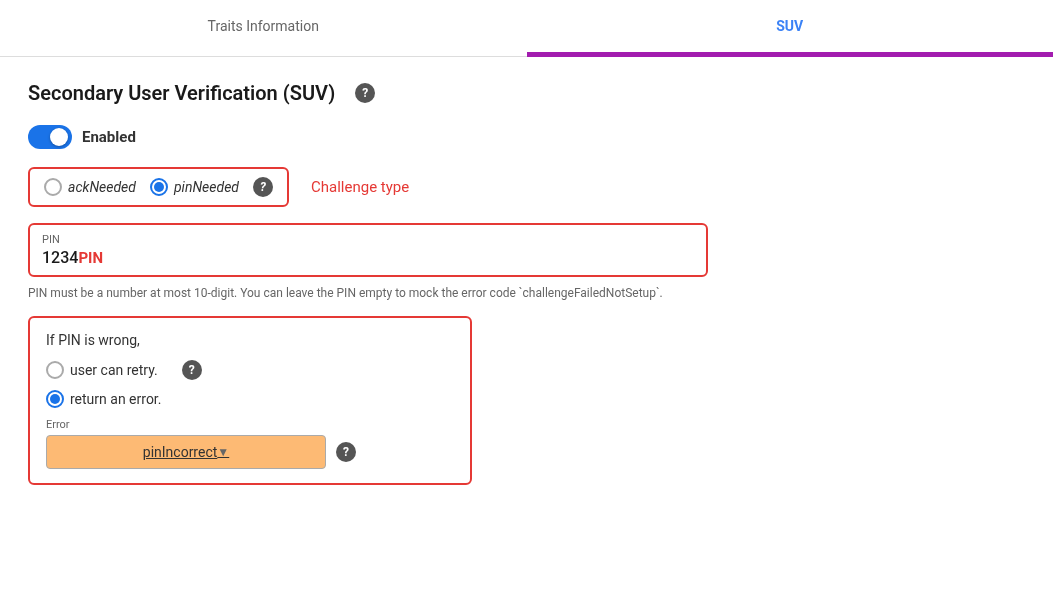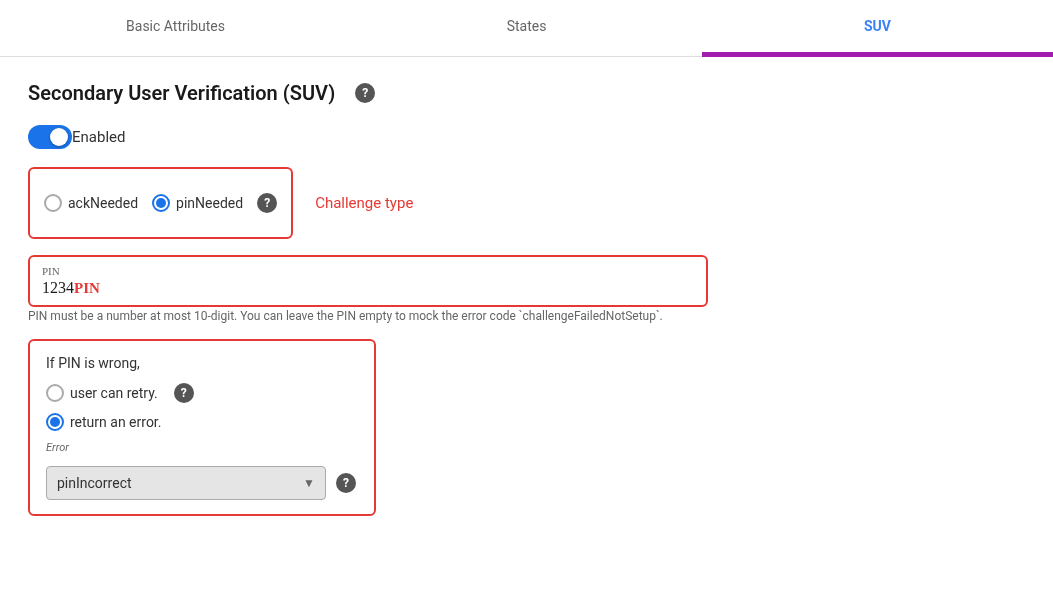--- a/index.html
+++ b/index.html
@@ -62,21 +62,23 @@
       align-items: center;
       justify-content: center;
       cursor: pointer;
       flex-shrink: 0;
     }
 
     
     .toggle-row {
       display: flex;
       align-items: center;
+      gap: 10px;
       margin-bottom: 18px;
+      font-weight: bold;
     }
     .toggle-switch {
       position: relative;
       width: 44px;
       height: 24px;
       cursor: pointer;
     }
     .toggle-track {
       position: absolute;
       top: 0; left: 0; right: 0; bottom: 0;
@@ -101,24 +103,25 @@
     
     .challenge-type-row {
       display: flex;
       align-items: center;
       gap: 12px;
       margin-bottom: 16px;
     }
     .challenge-type-box {
       border: 2px solid #e53935;
       border-radius: 6px;
-      padding: 24px 14px;
+      padding: 8px 14px;
       display: flex;
       align-items: center;
       gap: 14px;
+      font-style: italic;
     }
     .challenge-type-label {
       font-size: 15px;
       font-weight: 400;
       color: #e53935;
       margin-left: 10px;
     }
 
     .radio-option {
       display: flex;
@@ -154,21 +157,20 @@
     .pin-section {
       margin-bottom: 10px;
     }
     .pin-input-wrapper {
       border: 2px solid #e53935;
       border-radius: 6px;
       padding: 8px 12px;
       width: 680px;
       position: relative;
       background: #fff;
-      font-family: Liberation Serif, serif;
     }
     .pin-label-float {
       font-size: 11px;
       color: #666;
       margin-bottom: 2px;
     }
     .pin-value-row {
       display: flex;
       align-items: center;
     }
@@ -178,96 +180,95 @@
       font-weight: 500;
     }
     .pin-annotation {
       font-size: 15px;
       font-weight: 700;
       color: #e53935;
     }
     .pin-hint {
       font-size: 12px;
       color: #666;
-      margin-top: 1px;
+      margin-top: 8px;
       line-height: 1.4;
     }
 
     
     .incorrect-pin-row {
       display: flex;
       align-items: flex-start;
       gap: 16px;
       margin-top: 14px;
     }
     .incorrect-pin-box {
       border: 2px solid #e53935;
       border-radius: 6px;
       padding: 14px 16px;
-      width: 348px;
+      width: 444px;
     }
     .incorrect-pin-title {
       font-size: 14px;
       color: #333;
       margin-bottom: 12px;
     }
     .radio-row {
       display: flex;
       align-items: center;
-      gap: 16px;
+      gap: 24px;
       margin-bottom: 10px;
     }
     .incorrect-annotation {
       font-size: 15px;
       font-weight: 700;
       color: #e53935;
       line-height: 1.4;
     }
 
     
     .dropdown-section {
       margin-top: 8px;
     }
     .dropdown-label {
       font-size: 11px;
       color: #666;
-      margin-bottom: 12px;
-      font-style: italic;
+      margin-bottom: 4px;
     }
     .dropdown-row {
       display: flex;
       align-items: center;
       gap: 10px;
     }
     .dropdown-control {
       display: flex;
       align-items: center;
-      justify-content: space-between;
+      justify-content: center;
       border: 1px solid #aaa;
       border-radius: 4px;
       padding: 8px 10px;
       width: 280px;
       cursor: pointer;
-      background: #e5e5e5;
+      background: #fdba74;
+      text-decoration: underline;
     }
     .dropdown-value {
       font-size: 14px;
       color: #333;
     }
     .dropdown-arrow {
       font-size: 12px;
       color: #666;
     }
   </style>
 </head>
 <body>
 
 <div class="tab-bar">
-  <div class="tab">Basic Attributes</div>
-  <div class="tab">States</div>
+  <div class="tab">Traits Information</div>
   <div class="tab active">SUV</div>
 </div>
 
 <div class="content">
 
   <div class="page-title">
     <span>Secondary User Verification (SUV)</span>
     <span class="help-icon">?</span>
   </div>
 

